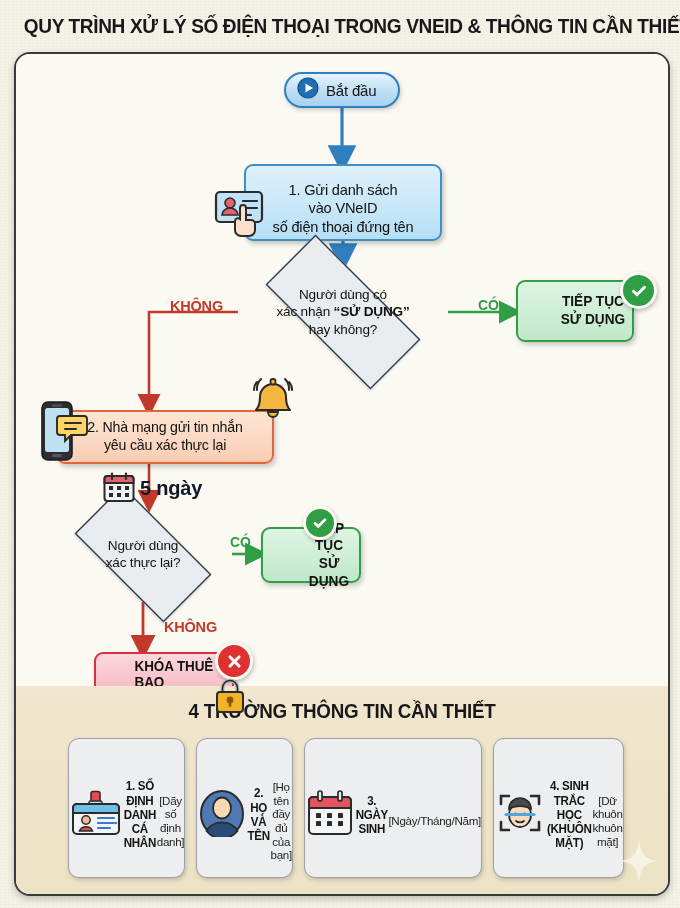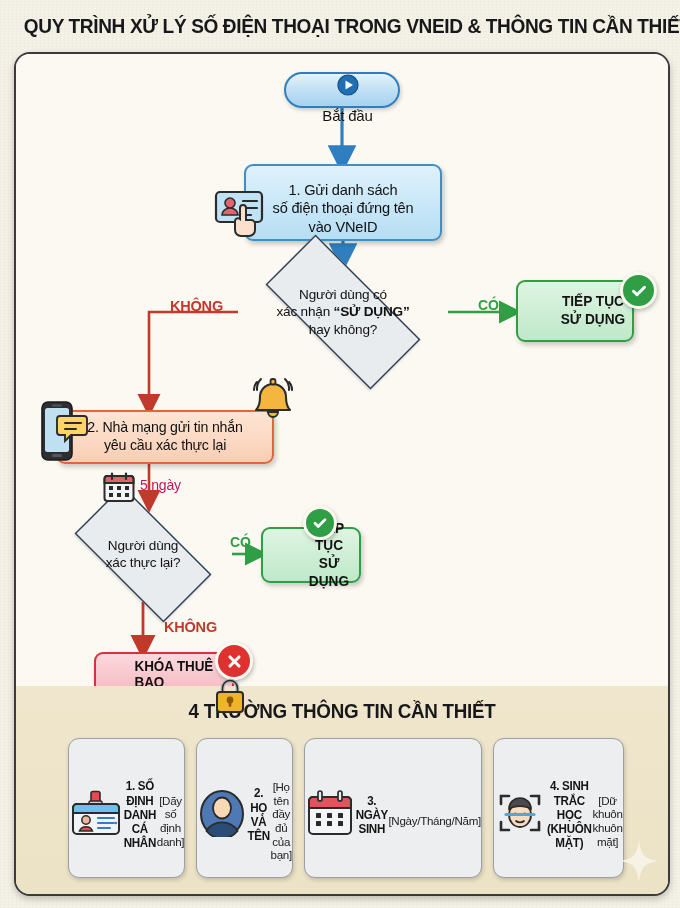--- a/index.html
+++ b/index.html
@@ -61,21 +61,21 @@
 
   
   .flow {
     position: absolute;
     left: 0; top: 0;
     width: 652px;
     height: 632px;
     background: #fbf9f1;
   }
 
-  .node { position: absolute; box-sizing: border-box; flex-direction: column; }
+  .node { position: absolute; box-sizing: border-box; }
 
   
   .start-pill {
     left: 268px; top: 18px;
     width: 116px; height: 36px;
     background: linear-gradient(180deg,#e6f3fc 0%,#bfdff5 52%,#a7d2f0 100%);
     border: 2.5px solid #2f7fc0;
     border-radius: 19px;
     display: flex; align-items: center; gap: 7px;
     padding-left: 11px;
@@ -94,21 +94,21 @@
     border: 2.5px solid #3d8fc4;
     border-radius: 9px;
     display: flex; align-items: center; justify-content: center;
     text-align: center;
     box-shadow: 2px 3px 5px rgba(0,0,0,0.22);
   }
   .proc-blue .txt { font-size: 14.6px; color:#111; line-height: 1.26; letter-spacing:-0.2px;margin-top:12px; }
 
   
   .diamond {
-    display:flex; justify-content:center;
+    display:flex; align-items:center; justify-content:center;
     text-align:center;
   }
   .diamond .shape {
     position:absolute; inset:0;
     background: #e9ecef;
     border: 2px solid #2c3e50;
     transform: rotate(45deg) scale(0.707);
     box-shadow: 1px 2px 4px rgba(0,0,0,0.15);
   }
   .diamond .txt {
@@ -161,21 +161,21 @@
     font-size:14.2px; font-weight:800; color:#111; letter-spacing:-0.1px;
     transform: scaleX(0.95);
   }
 
   
   .edge-label { position:absolute; font-weight:800; letter-spacing:-0.2px; }
   .lbl-khong1 { left: 154px; top: 244px; font-size: 14.5px; color:#c0392b; }
   .lbl-co1    { left: 462px; top: 243px; font-size: 14px; color:#2f9e44; }
   .lbl-co2    { left: 214px; top: 480px; font-size: 14px; color:#2f9e44; }
   .lbl-khong2 { left: 148px; top: 565px; font-size: 14.5px; color:#c0392b; }
-  .lbl-5ngay  { left: 124px; top: 423px; font-size: 14px; color:#be185d; font-weight:400; }
+  .lbl-5ngay  { left: 124px; top: 423px; font-size: 20px; color:#0f172a; font-weight:700; }
 
   
   .wires { position:absolute; left:0; top:0; width:652px; height:632px; pointer-events:none; }
 
   
   .badge {
     position:absolute; border-radius:50%;
     display:flex; align-items:center; justify-content:center;
     box-shadow: 1px 2px 4px rgba(0,0,0,0.25);
     z-index: 6;
@@ -284,22 +284,22 @@
             <circle cx="11" cy="11" r="10" fill="#1f6fb2" stroke="#0f4f86" stroke-width="1.2"></circle>
             <path d="M8.5,6.5 L16,11 L8.5,15.5 Z" fill="#ffffff"></path>
           </svg>
         </span>
         <span class="lbl">Bắt đầu</span>
       </div>
 
       <div class="node proc-blue">
         <div class="txt">
           <div>1. Gửi danh sách</div>
+          <div>vào VNeID</div>
           <div>số điện thoại đứng tên</div>
-          <div>vào VNeID</div>
         </div>
       </div>
 
       <div class="node" style="left:196px; top:128px; width:62px; height:62px; z-index:5;">
         <svg width="62" height="62" viewBox="0 0 62 62">
           <rect x="4" y="10" width="46" height="30" rx="4" fill="#bfe3f5" stroke="#2b2b2b" stroke-width="2.2"></rect>
           <circle cx="18" cy="21" r="5" fill="#e2636e" stroke="#2b2b2b" stroke-width="1.6"></circle>
           <path d="M10,33 a8,7 0 0 1 16,0 z" fill="#e2636e" stroke="#2b2b2b" stroke-width="1.6"></path>
           <line x1="31" y1="19" x2="45" y2="19" stroke="#2b2b2b" stroke-width="2.2" stroke-linecap="round"></line>
           <line x1="31" y1="26" x2="45" y2="26" stroke="#2b2b2b" stroke-width="2.2" stroke-linecap="round"></line>

